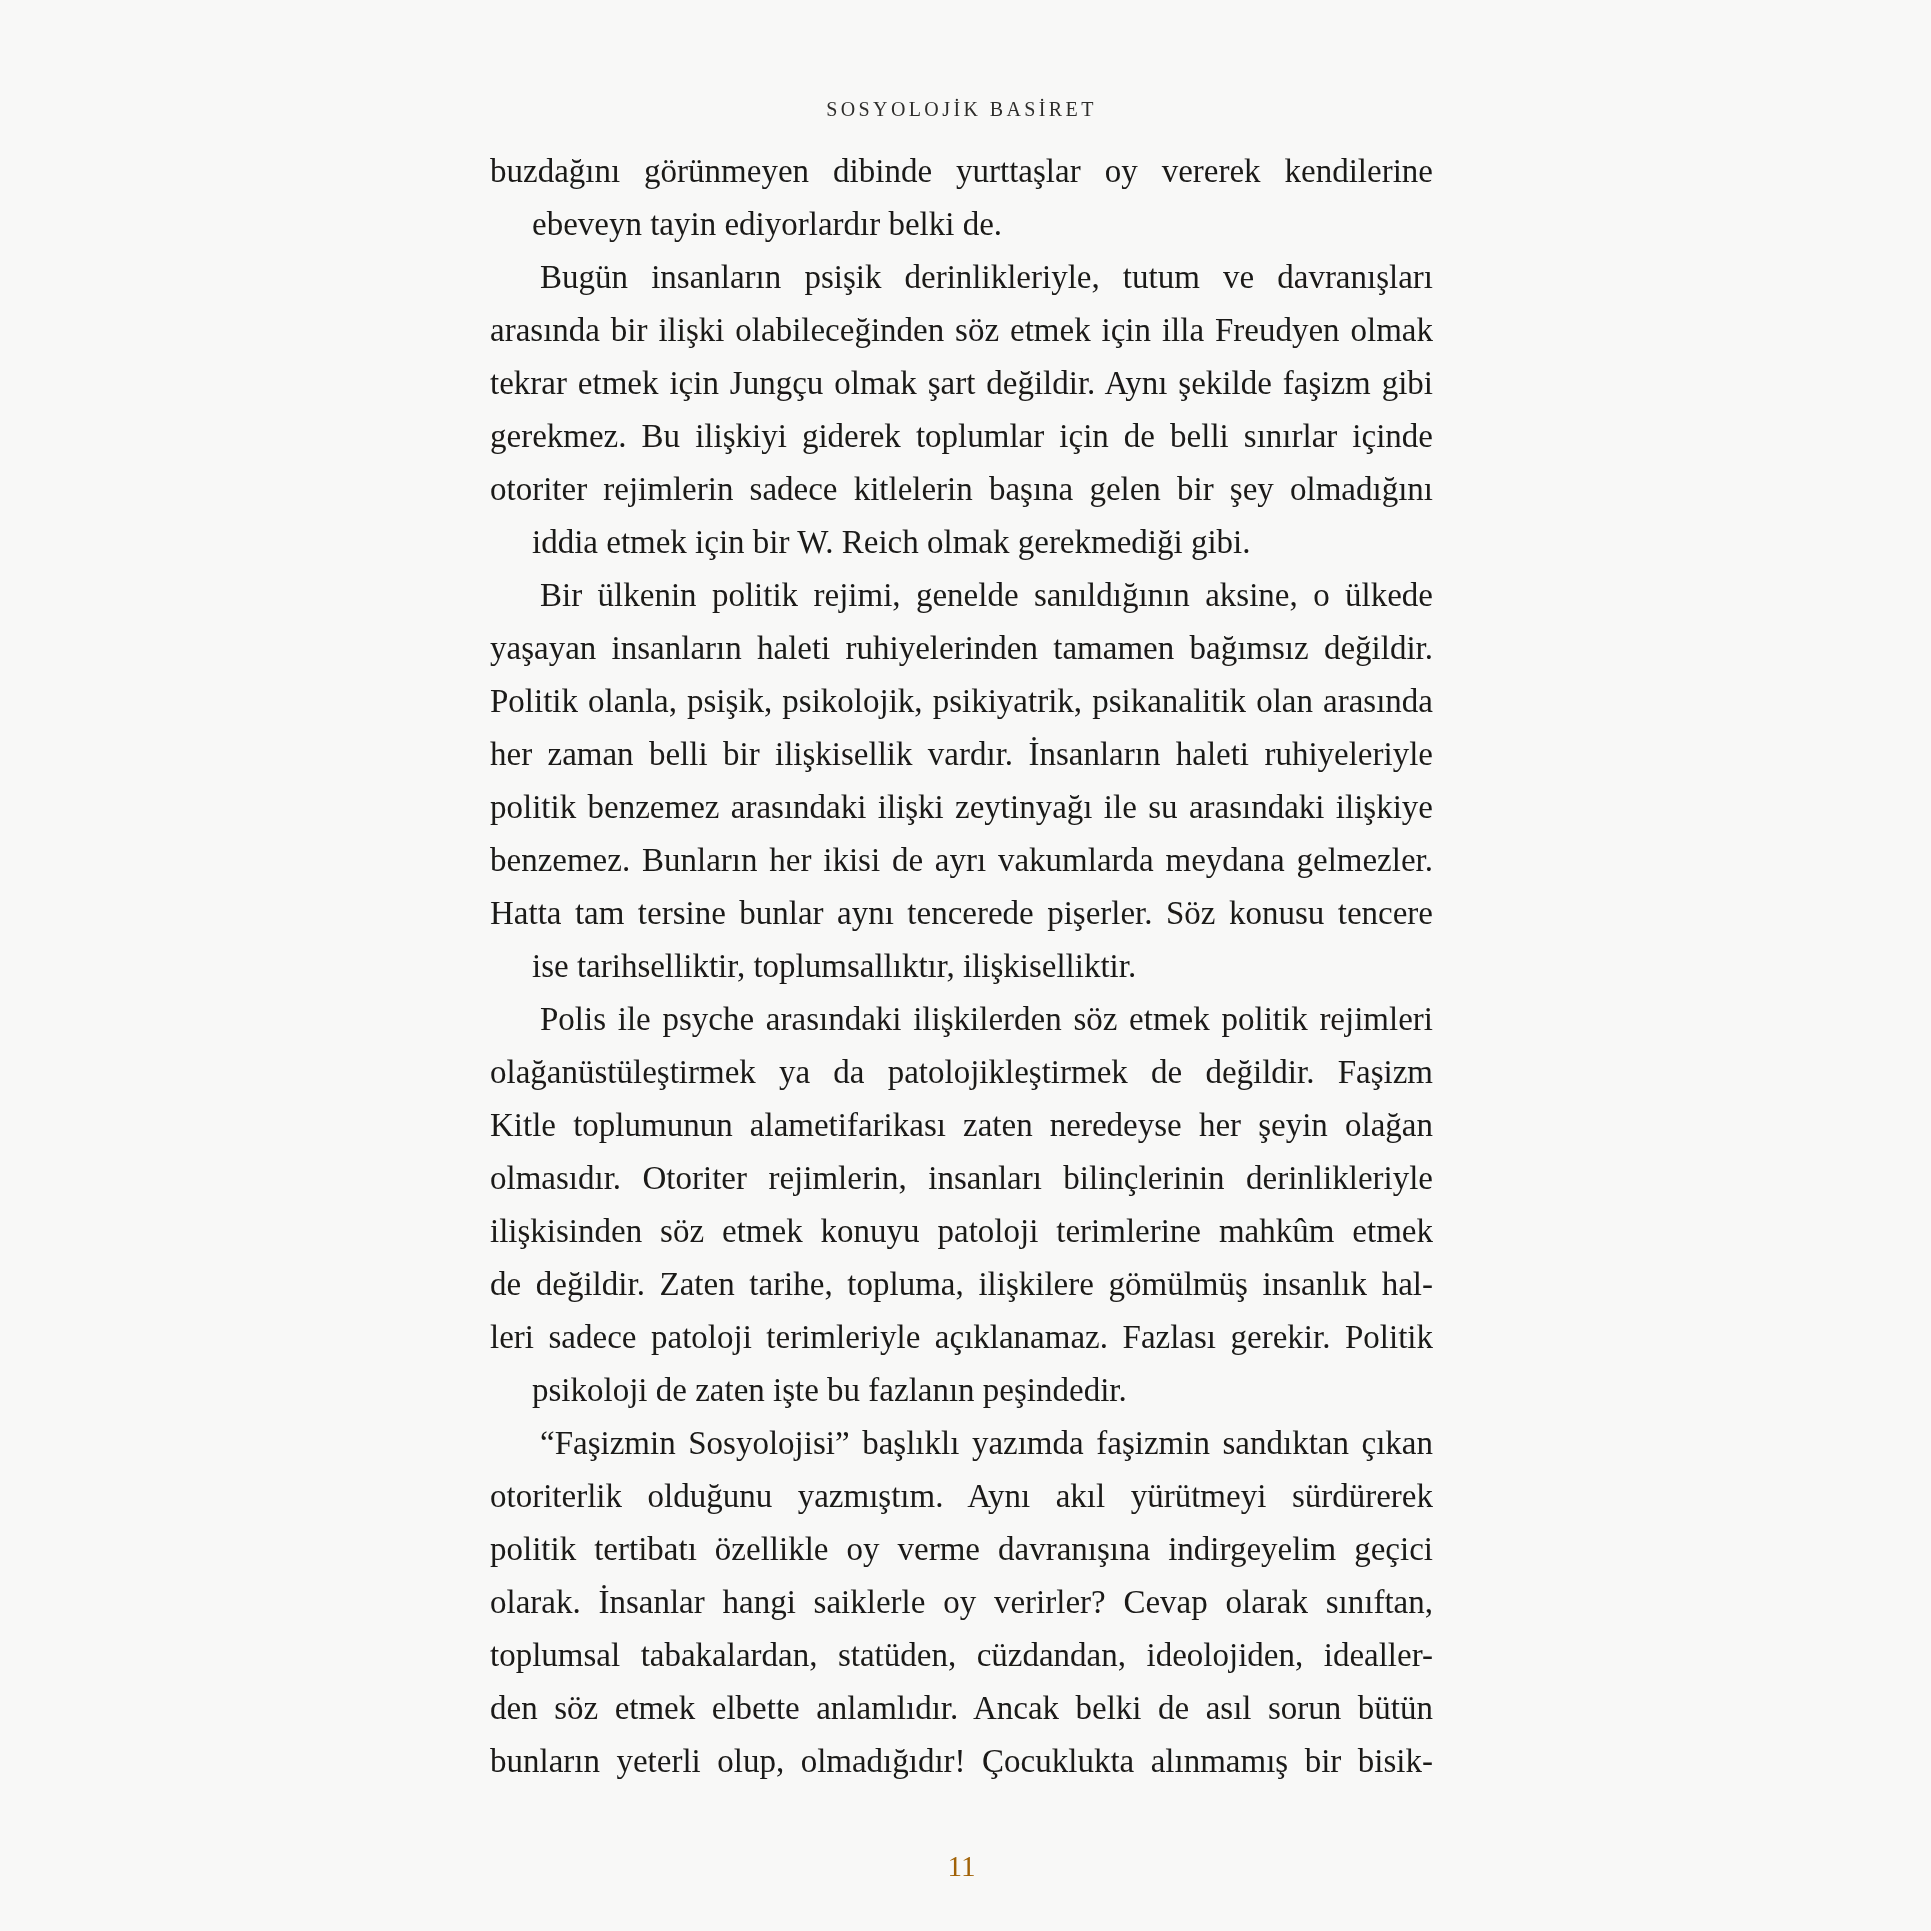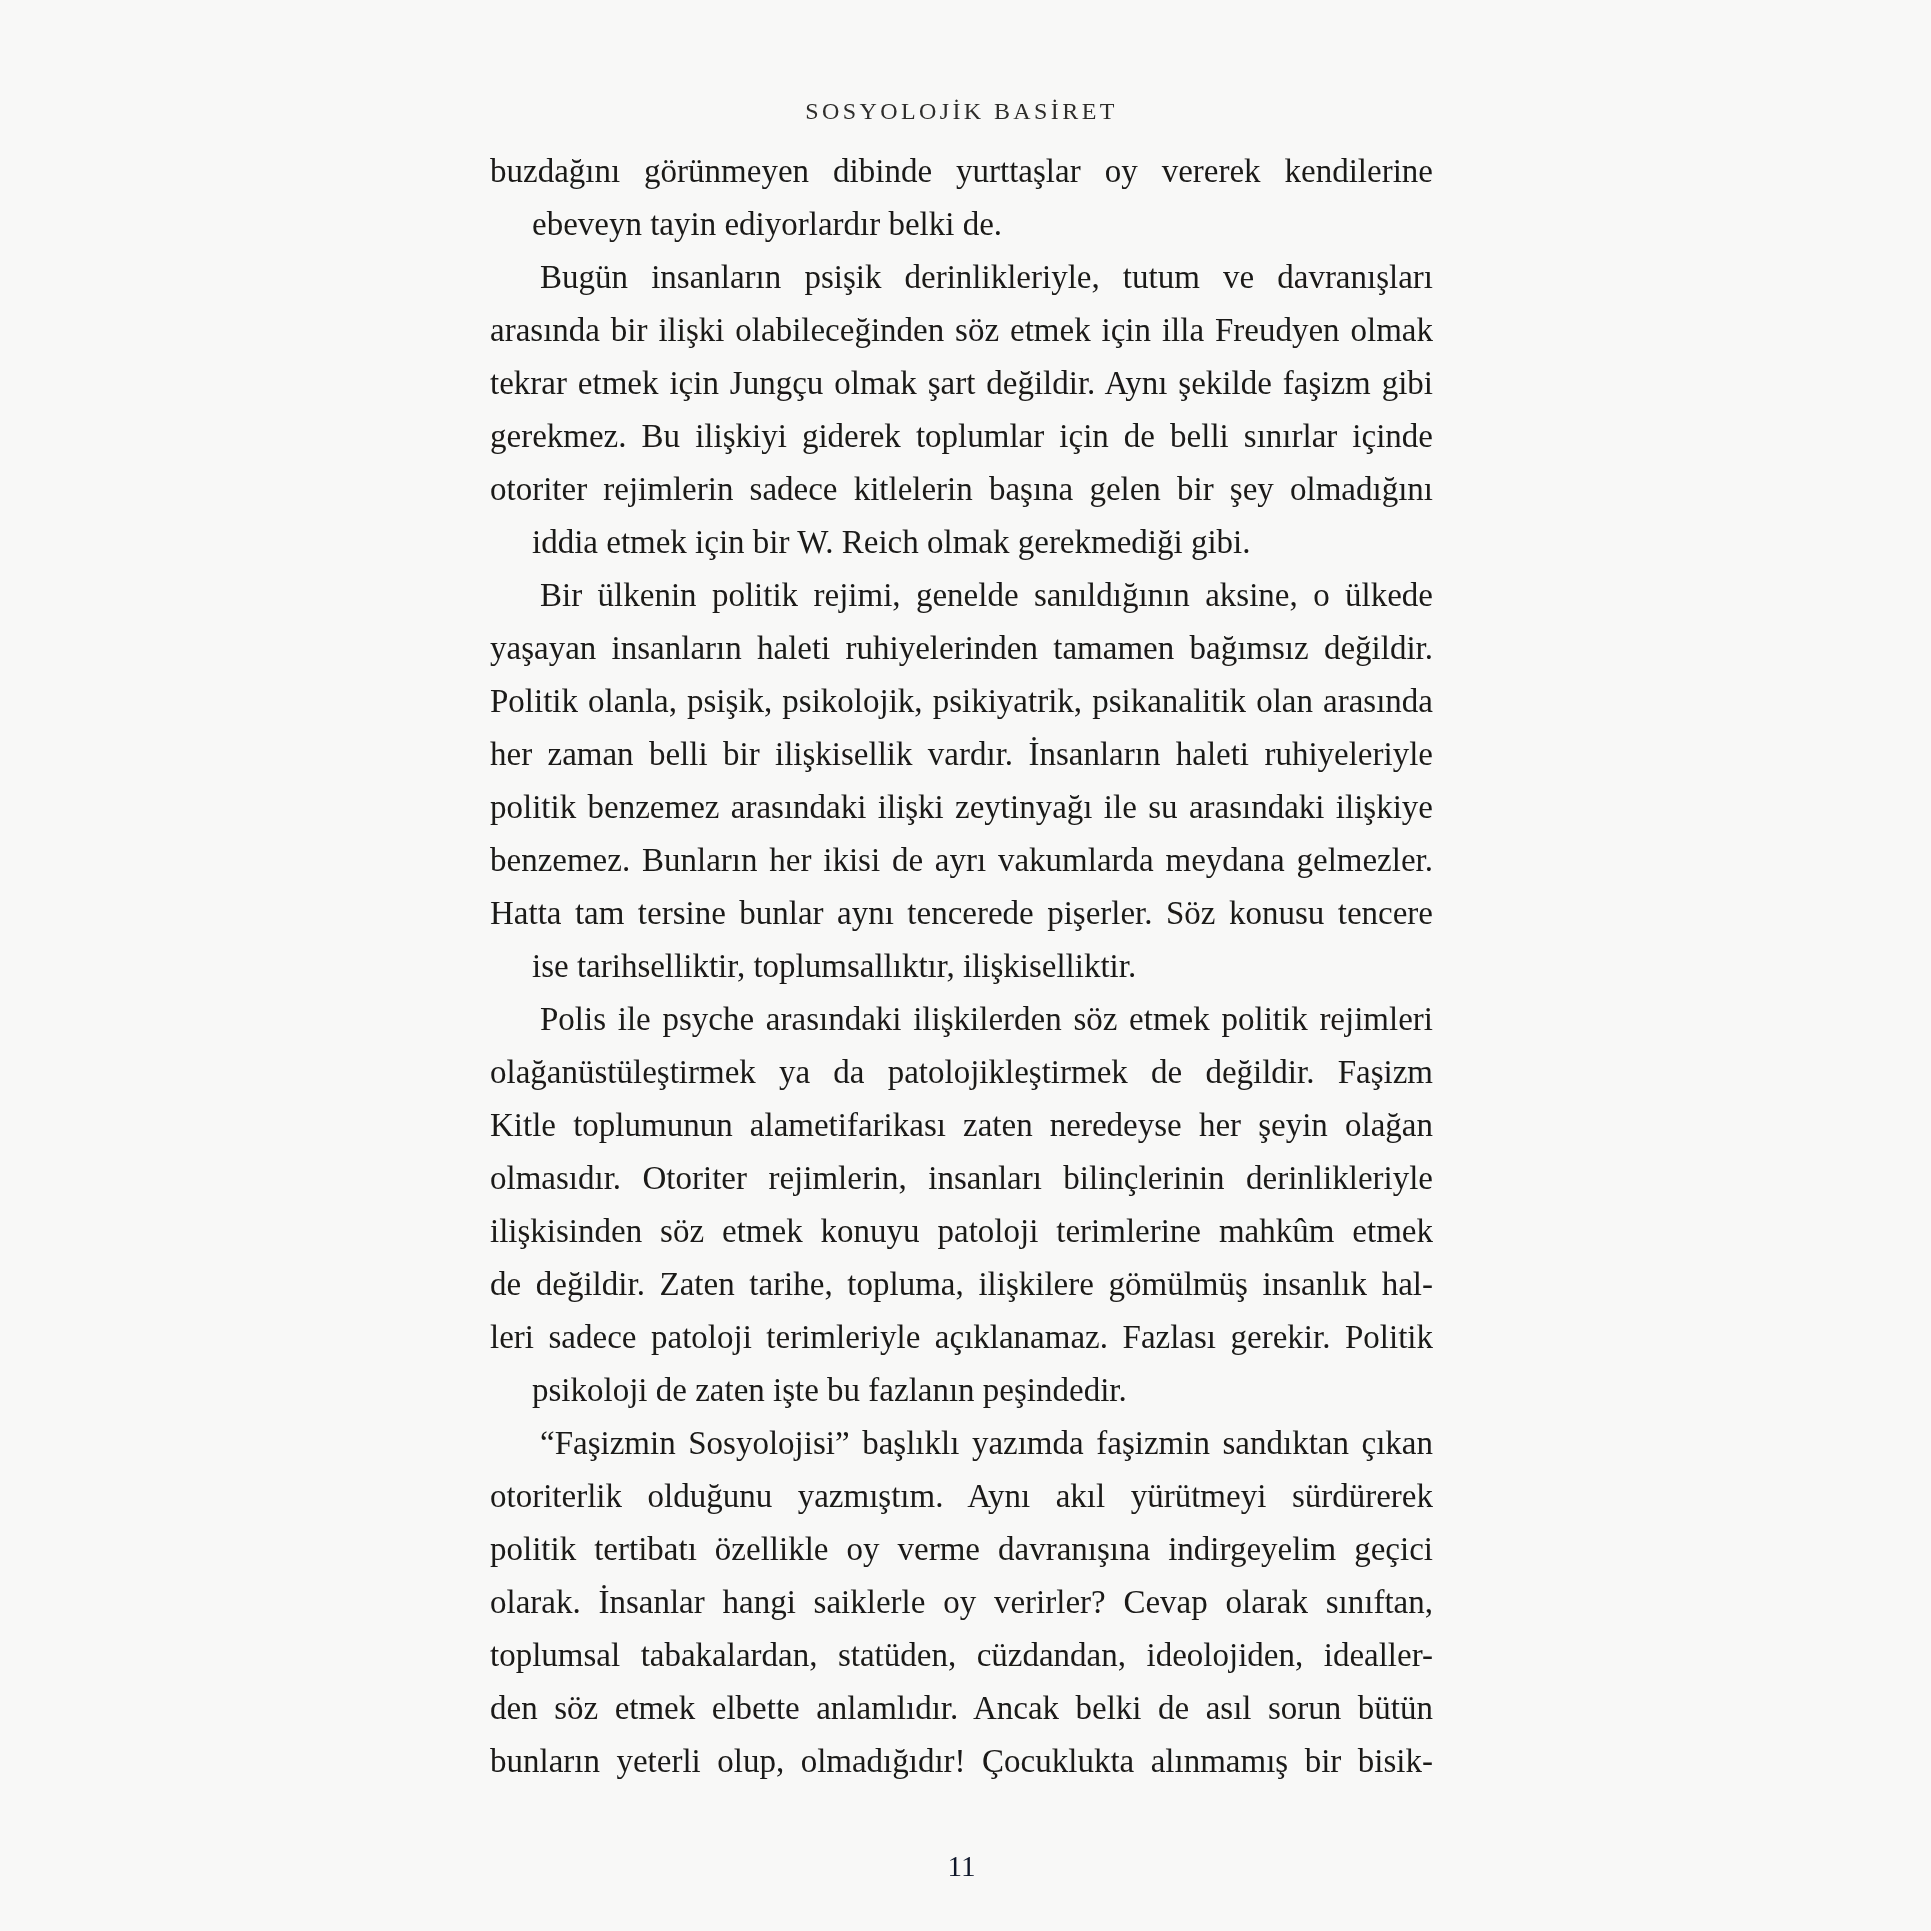--- a/index.html
+++ b/index.html
@@ -16,21 +16,21 @@
     font-family: "Liberation Serif", "DejaVu Serif", serif;
     color: #1b1a18;
     overflow: hidden;
   }
   .running-head {
     position: absolute;
     left: 490px;
     top: 98px;
     width: 943px;
     text-align: center;
-    font-size: 24px;
+    font-size: 20px;
     letter-spacing: 3.4px;
     color: #2e2d2b;
     white-space: nowrap;
   }
   .text-block {
     position: absolute;
     left: 490px;
     top: 145px;
     width: 943px;
     font-size: 33px;
@@ -48,21 +48,21 @@
   .text-line.indent {
     text-indent: 50px;
   }
   .page-number {
     position: absolute;
     left: 490px;
     top: 1850px;
     width: 943px;
     text-align: center;
     font-size: 29px;
-    color: #0f172a;
+    color: #a16207;
   }
 </style>
 </head>
 <body>
 
 <div class="page">
   <div class="running-head">SOSYOLOJİK BASİRET</div>
 
   <div class="text-block" id="text-block">
       <div class="text-line">buzdağını görünmeyen dibinde yurttaşlar oy vererek kendilerine</div>

